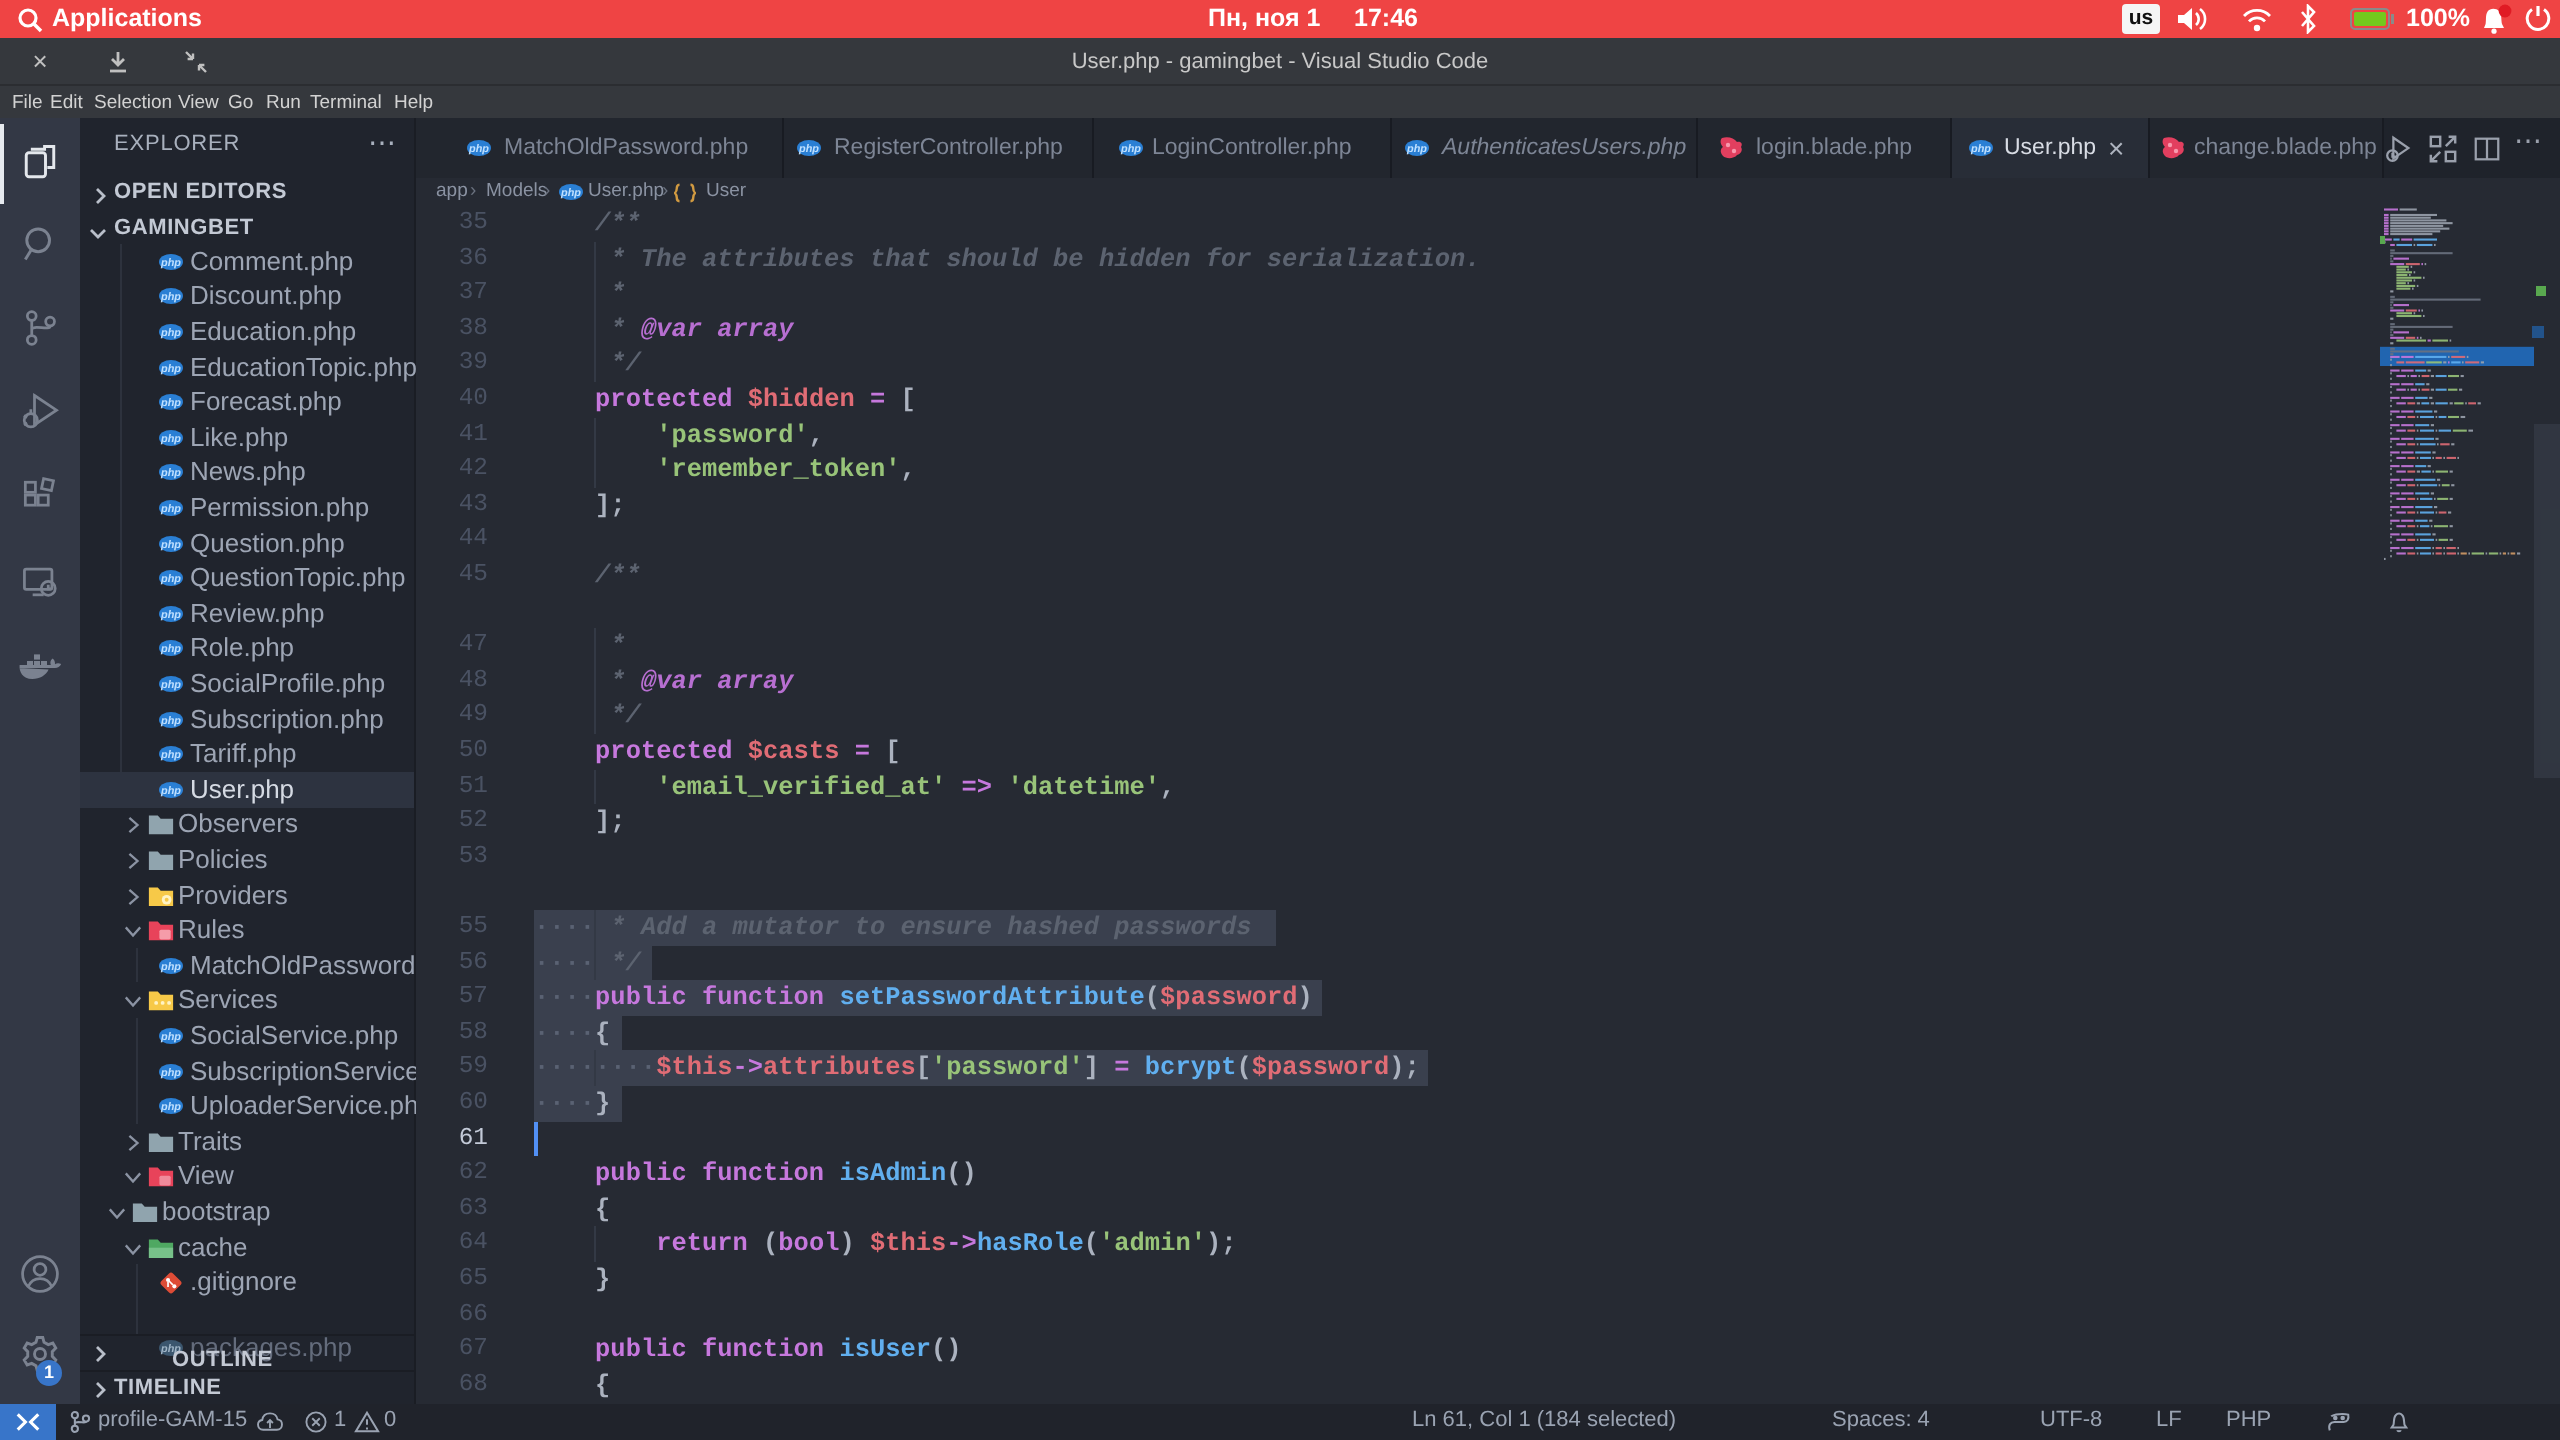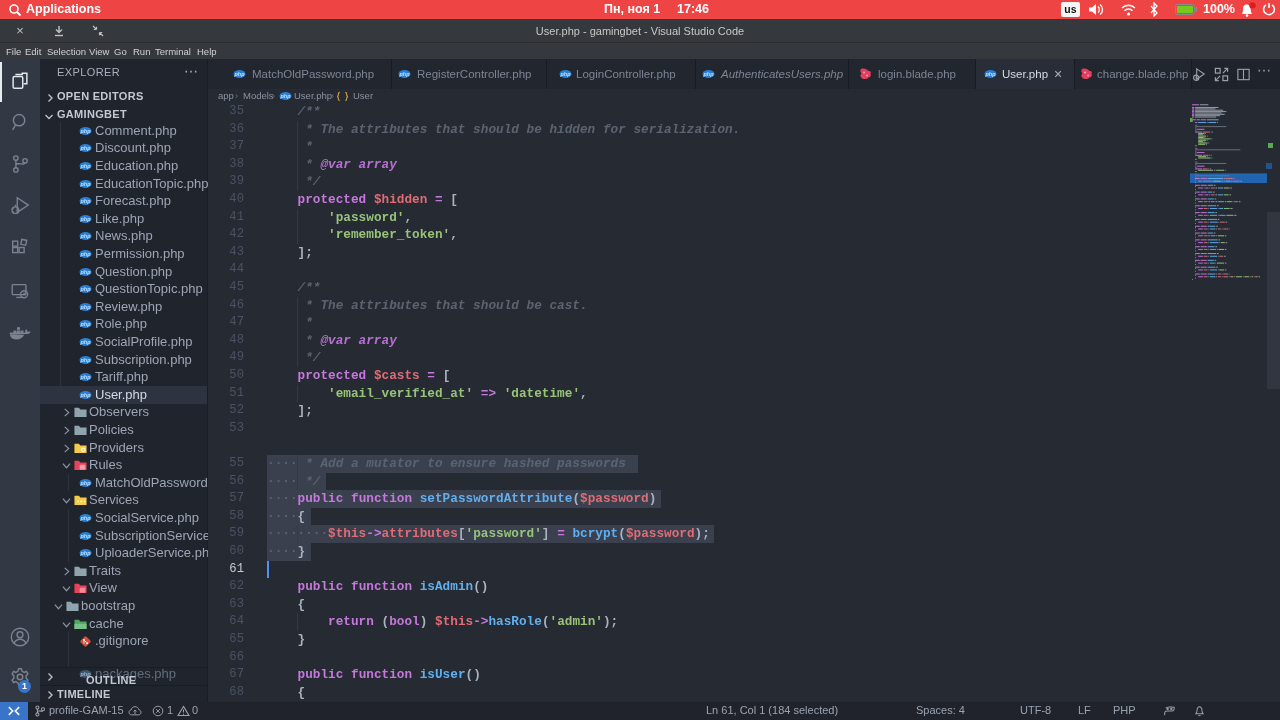--- a/index.html
+++ b/index.html
@@ -568,21 +568,20 @@
   <div class="cline" style="top:17.6px"><div class="iguide"></div><div class="lnum">36</div><div class="code"><span class="c-com">     * The attributes that should be hidden for serialization.</span></div></div>
   <div class="cline" style="top:35.2px"><div class="iguide"></div><div class="lnum">37</div><div class="code"><span class="c-com">     *</span></div></div>
   <div class="cline" style="top:52.8px"><div class="iguide"></div><div class="lnum">38</div><div class="code"><span class="c-com">     * </span><span class="c-doc">@var array</span></div></div>
   <div class="cline" style="top:70.4px"><div class="iguide"></div><div class="lnum">39</div><div class="code"><span class="c-com">     */</span></div></div>
   <div class="cline" style="top:88.0px"><div class="lnum">40</div><div class="code">    <span class="c-key">protected</span> <span class="c-var">$hidden</span> <span class="c-op">=</span> <span class="c-pun">[</span></div></div>
   <div class="cline" style="top:105.6px"><div class="iguide"></div><div class="lnum">41</div><div class="code">        <span class="c-str">'password'</span><span class="c-pun">,</span></div></div>
   <div class="cline" style="top:123.2px"><div class="iguide"></div><div class="lnum">42</div><div class="code">        <span class="c-str">'remember_token'</span><span class="c-pun">,</span></div></div>
   <div class="cline" style="top:140.8px"><div class="lnum">43</div><div class="code">    <span class="c-pun">];</span></div></div>
   <div class="cline" style="top:158.4px"><div class="lnum">44</div></div>
   <div class="cline" style="top:176.0px"><div class="lnum">45</div><div class="code"><span class="c-com">    /**</span></div></div>
-  <div class="cline" style="top:193.6px"><div class="iguide"></div><div class="lnum">46</div><div class="code"><span class="c-com">     * The attributes that should be cast.</span></div></div>
   <div class="cline" style="top:211.2px"><div class="iguide"></div><div class="lnum">47</div><div class="code"><span class="c-com">     *</span></div></div>
   <div class="cline" style="top:228.8px"><div class="iguide"></div><div class="lnum">48</div><div class="code"><span class="c-com">     * </span><span class="c-doc">@var array</span></div></div>
   <div class="cline" style="top:246.4px"><div class="iguide"></div><div class="lnum">49</div><div class="code"><span class="c-com">     */</span></div></div>
   <div class="cline" style="top:264.0px"><div class="lnum">50</div><div class="code">    <span class="c-key">protected</span> <span class="c-var">$casts</span> <span class="c-op">=</span> <span class="c-pun">[</span></div></div>
   <div class="cline" style="top:281.6px"><div class="iguide"></div><div class="lnum">51</div><div class="code">        <span class="c-str">'email_verified_at'</span> <span class="c-op">=&gt;</span> <span class="c-str">'datetime'</span><span class="c-pun">,</span></div></div>
   <div class="cline" style="top:299.2px"><div class="lnum">52</div><div class="code">    <span class="c-pun">];</span></div></div>
   <div class="cline" style="top:316.8px"><div class="lnum">53</div></div>
   <div class="cline" style="top:352.0px"><div class="selbox" style="left:59px;top:0;width:371px"></div><div class="iguide"></div><div class="lnum">55</div><div class="code"><span class="c-ws">···· </span><span class="c-com">* Add a mutator to ensure hashed passwords</span></div></div>
   <div class="cline" style="top:369.6px"><div class="selbox" style="left:59px;top:0;width:59px"></div><div class="iguide"></div><div class="lnum">56</div><div class="code"><span class="c-ws">···· </span><span class="c-com">*/</span></div></div>
   <div class="cline" style="top:387.2px"><div class="selbox" style="left:59px;top:0;width:394px"></div><div class="lnum">57</div><div class="code"><span class="c-ws">····</span><span class="c-key">public</span> <span class="c-key">function</span> <span class="c-fun">setPasswordAttribute</span><span class="c-pun">(</span><span class="c-var">$password</span><span class="c-pun">)</span></div></div>

